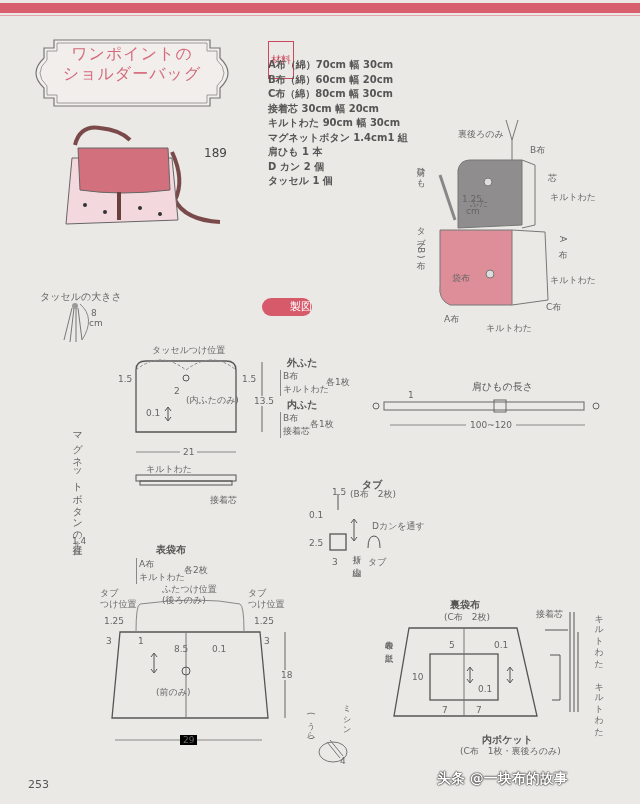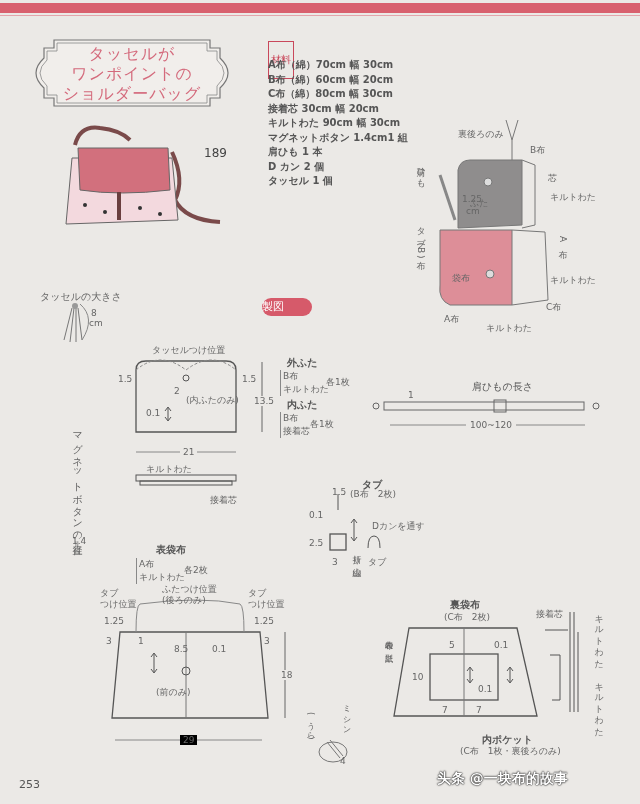--- a/index.html
+++ b/index.html
@@ -7,23 +7,23 @@
   .abs{position:absolute;}
   .topbar{left:0;top:3px;width:640px;height:10px;background:#d8606e;}
   .topline{left:0;top:15px;width:640px;height:1px;background:#e3a4ab;}
   .title-text{left:40px;top:44px;width:184px;text-align:center;color:#d46a7c;font-size:16px;line-height:20px;letter-spacing:1px;}
   .mat-head{left:268px;top:41px;font-size:10px;color:#c9485b;border:1px solid #c9485b;padding:12px 2px;line-height:12px;}
   .mat-list{left:268px;top:58px;font-size:10px;line-height:14.5px;color:#555;font-weight:bold;}
   .mat-list div{white-space:nowrap;}
   .model-num{left:204px;top:146px;font-size:12px;color:#444;}
   .lbl{font-size:9px;color:#666;white-space:nowrap;}
   .lbl-b{font-size:10px;font-weight:bold;color:#555;white-space:nowrap;}
-  .seizu{left:262px;top:298px;width:50px;height:18px;border-radius:9px;background:#d65a6a;color:#fff;font-size:11px;text-align:left;line-height:18px;}
+  .seizu{left:262px;top:298px;width:50px;height:18px;border-radius:9px;background:#d65a6a;color:#fff;font-size:11px;text-align:right;line-height:18px;}
   .vtext{writing-mode:vertical-rl;font-size:10px;color:#666;letter-spacing:1px;}
-  .page-num{left:19px;top:778px;font-size:11px;color:#555;}
+  .page-num{left:28px;top:778px;font-size:11px;color:#555;}
   .watermark{left:420px;top:770px;font-size:14px;color:#fff;text-shadow:0 0 2px #000,0 0 1px #000;white-space:nowrap;font-weight:bold;margin-left:17px;}
   svg{position:absolute;left:0;top:0;}
 </style>
 </head>
 <body>
 
 <div class="abs topbar"></div>
 <div class="abs topline"></div>
 
 <svg width="640" height="804">
@@ -105,21 +105,20 @@
     <rect x="430" y="654" width="68" height="46" stroke-width="1.3"></rect>
     <path d="M464 628 V716" stroke="#777"></path>
     <path d="M470 668 V682 M467 671 L470 667 L473 671 M467 679 L470 683 L473 679"></path>
     <path d="M510 668 V682 M507 671 L510 667 L513 671 M507 679 L510 683 L513 679"></path>
     <path d="M570 612 V712 M574 612 V712 M578 632 V712"></path>
     <path d="M545 630 H568 M550 655 H560 V700 H552"></path>
   </g>
 </svg>
 
 <div class="abs title-text">
-  <div>タッセルが</div>
   <div>ワンポイントの</div>
   <div>ショルダーバッグ</div>
 </div>
 
 <div class="abs mat-head">材料</div>
 <div class="abs mat-list">
   <div>A布（綿）70cm 幅 30cm</div>
   <div>B布（綿）60cm 幅 20cm</div>
   <div>C布（綿）80cm 幅 30cm</div>
   <div>接着芯 30cm 幅 20cm</div>

